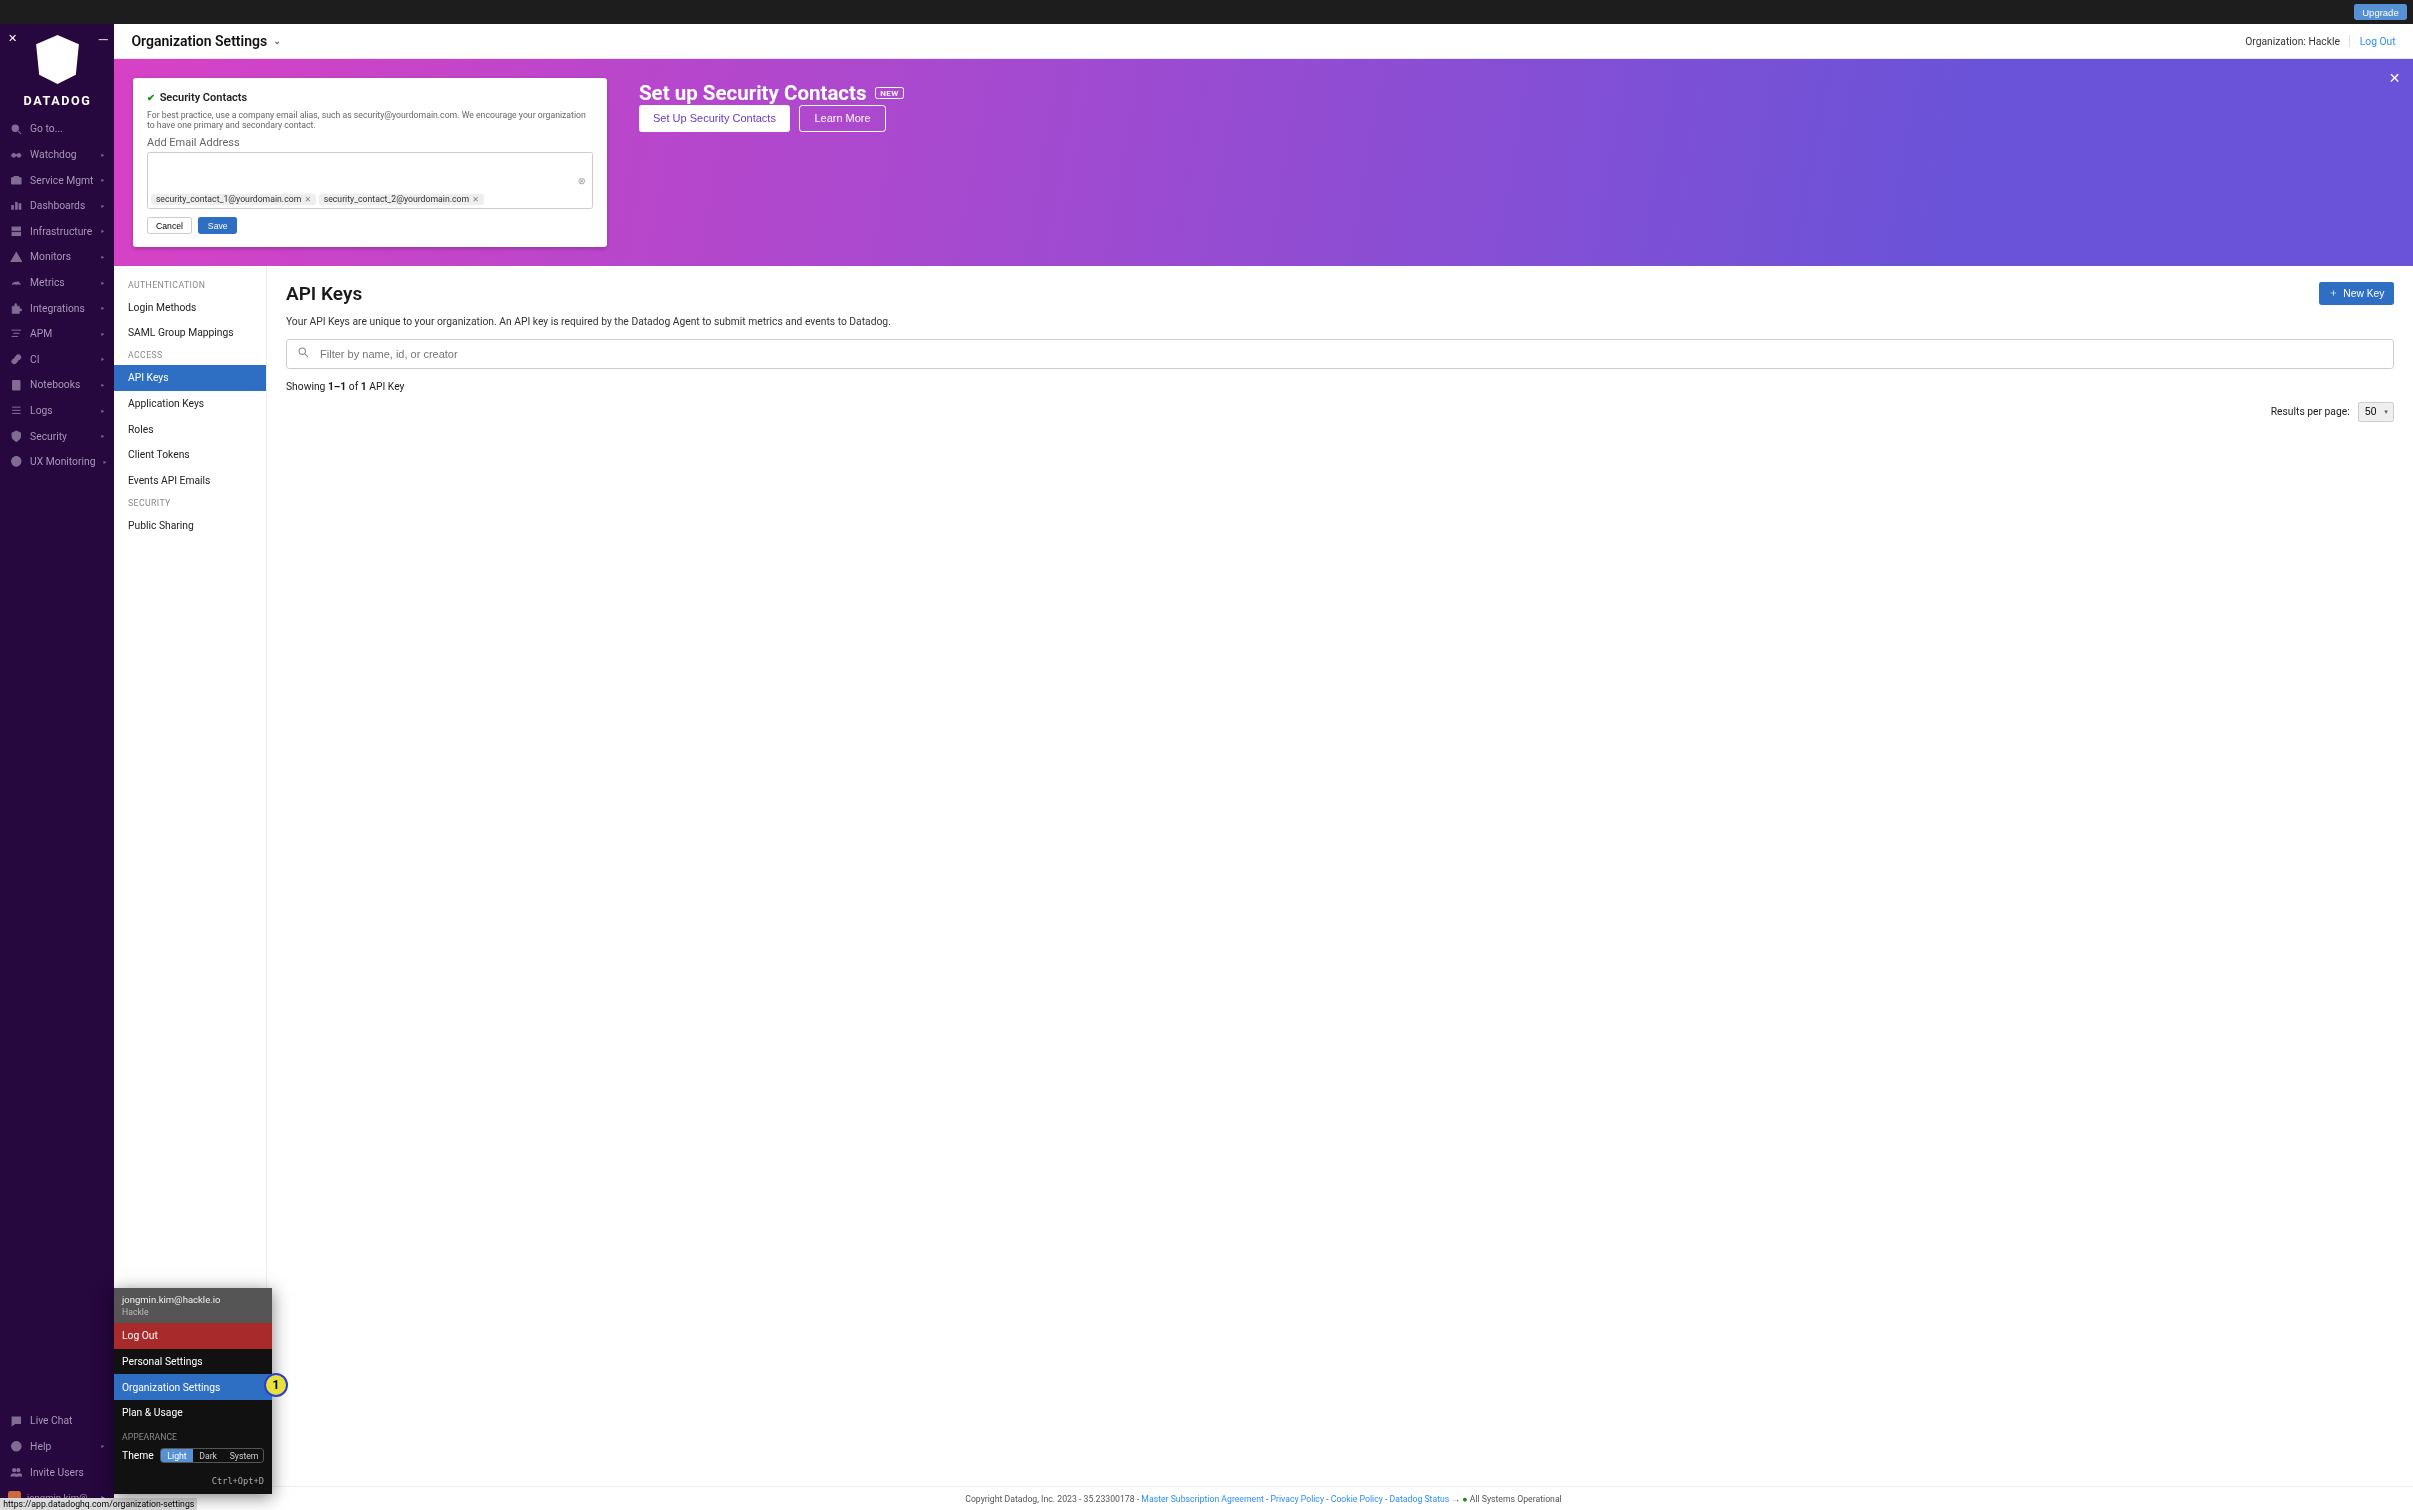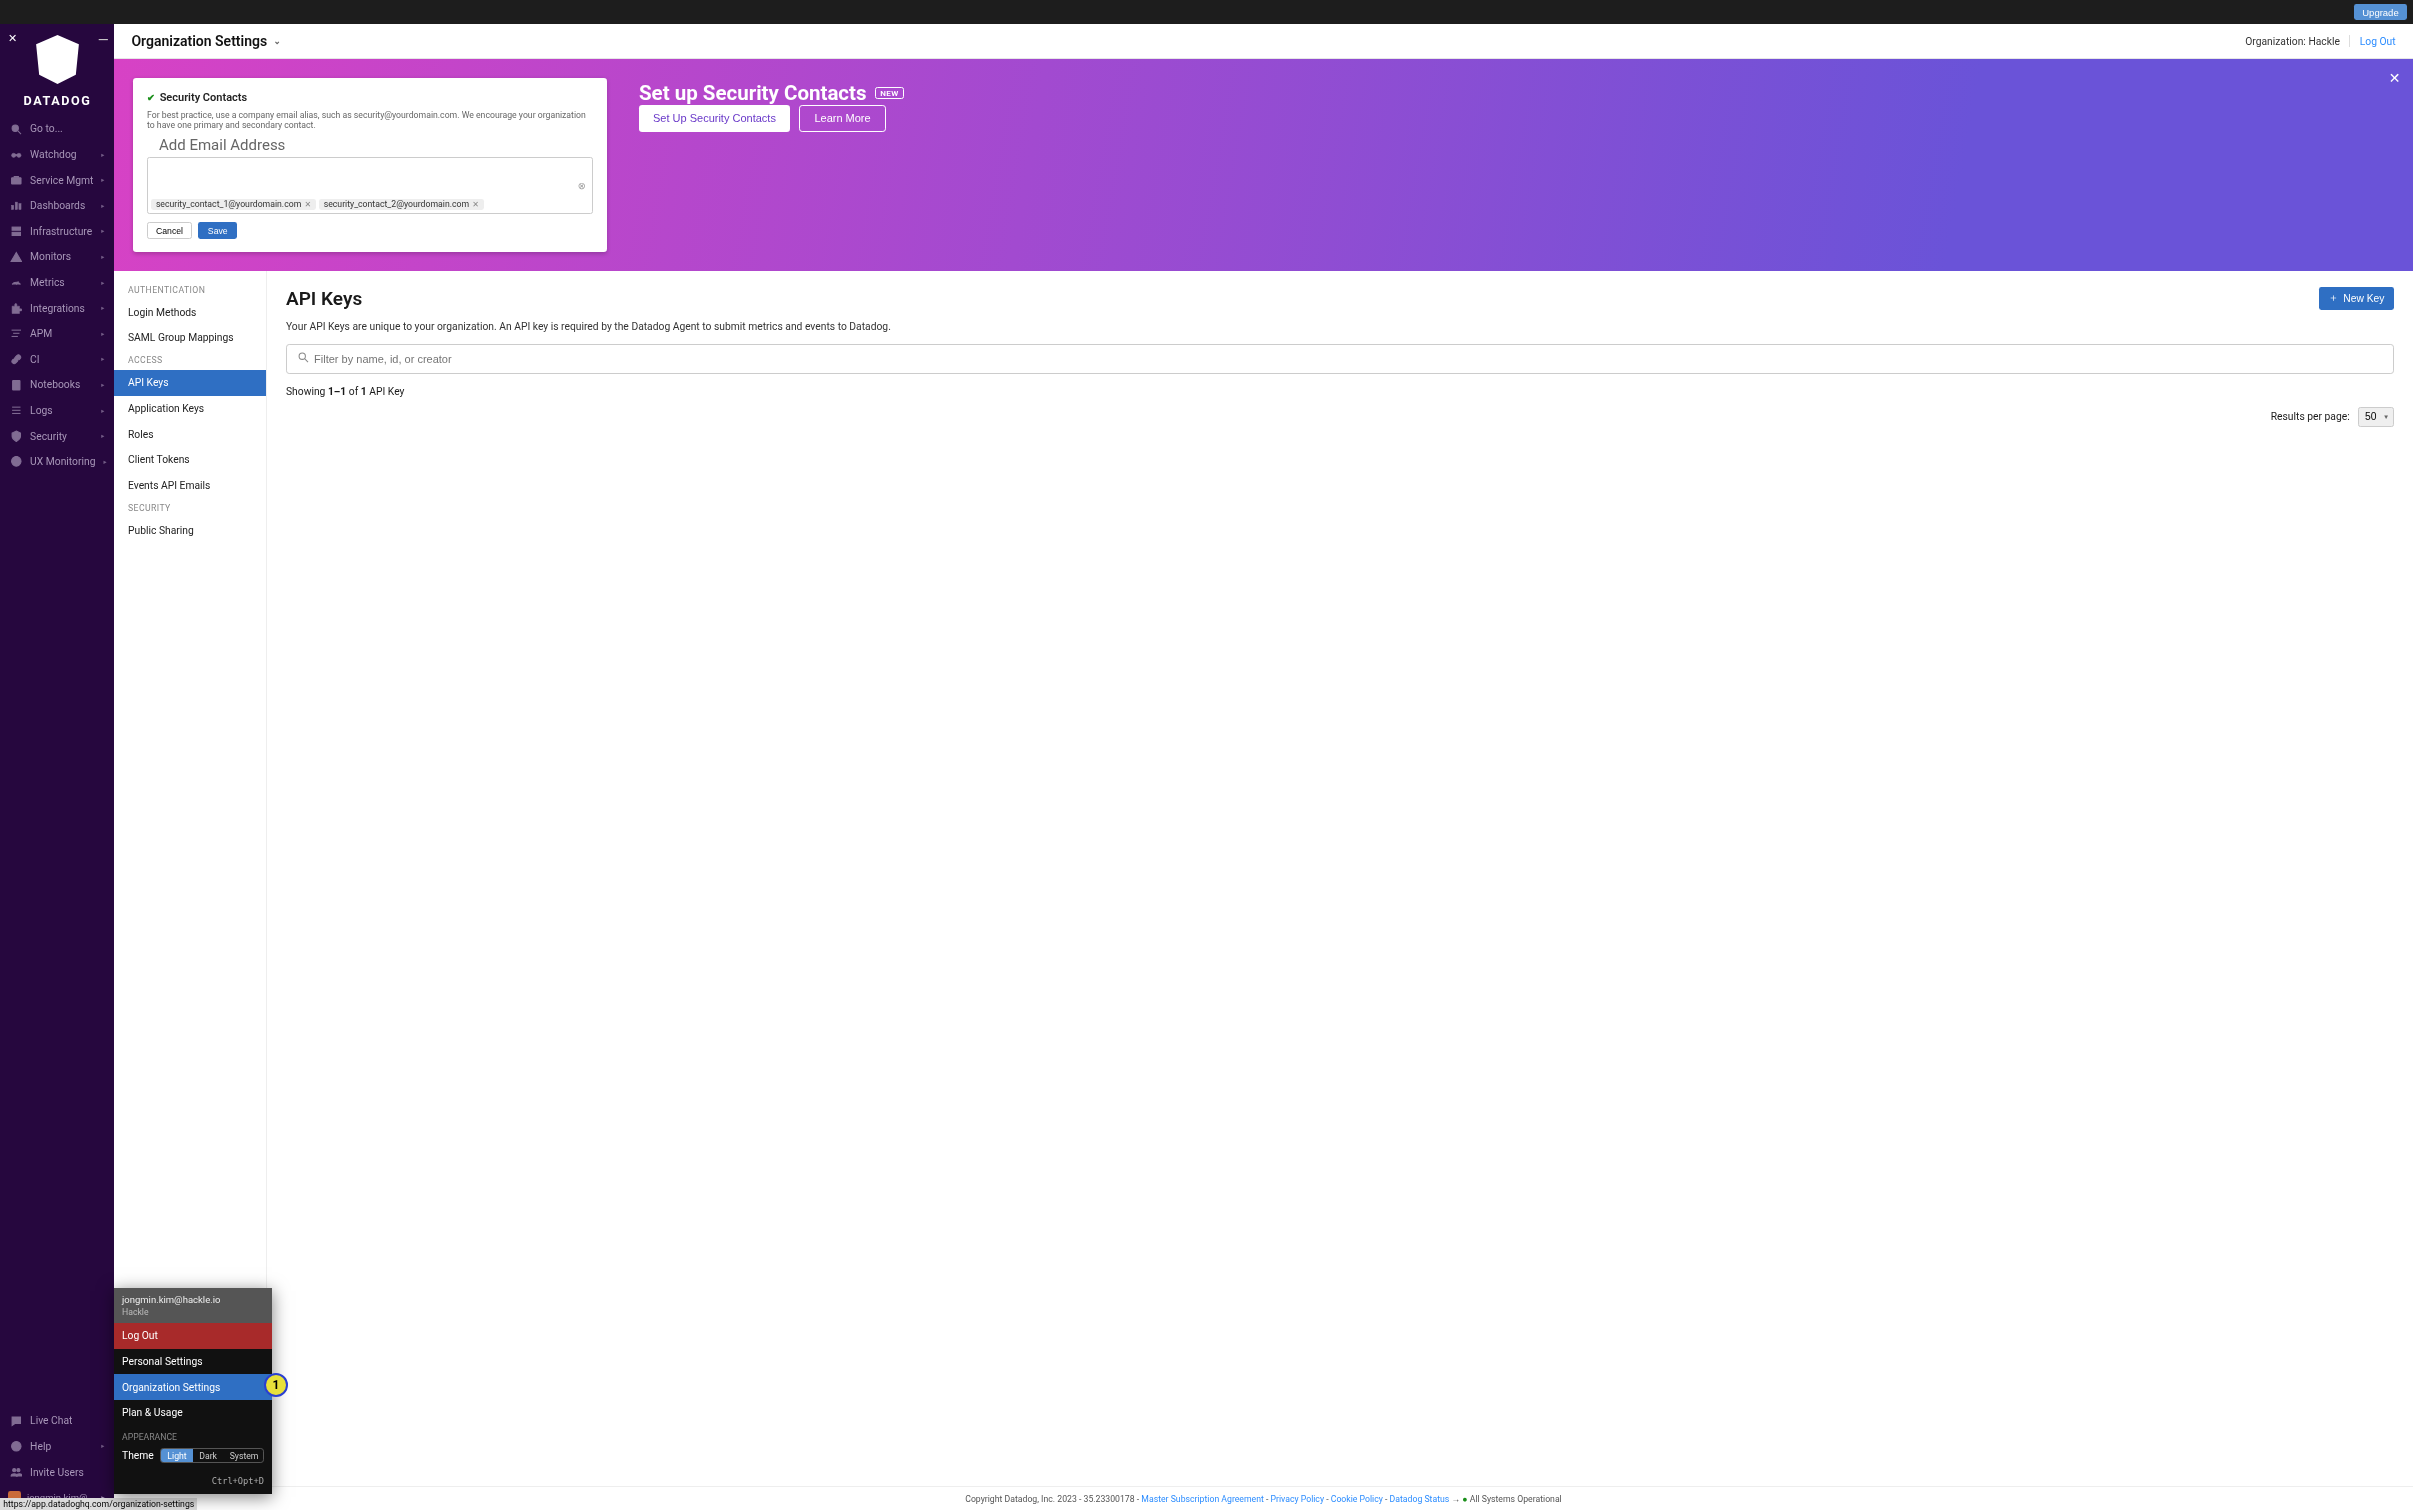--- a/index.html
+++ b/index.html
@@ -59,21 +59,21 @@
 .divider-v { width: 0.8px; height: 12.6px; background: #ddd; margin: 0 9.5px; }
 .logout-link { color: #2b8cff; font-size: 10.3px; cursor: pointer; }
 
 
 .banner { position: relative; background: linear-gradient(100deg, #d742c5 0%, #a24ad0 40%, #6a53d8 80%); padding: 19px; display: flex; gap: 32px; align-items: flex-start; color: #fff; }
 .banner-close { position: absolute; top: 11px; right: 12.6px; color: #fff; font-size: 14px; cursor: pointer; }
 .banner-card { background: #fff; border-radius: 3.2px; padding: 12.6px 14px; width: 474px; color: #222; box-shadow: 0 1.6px 4.7px rgba(0,0,0,0.2); }
 .banner-card-title { display: flex; align-items: center; gap: 4.7px; font-size: 11px; font-weight: 600; margin-bottom: 6.3px; }
 .check-ic { color: #1a8f1a; font-size: 9.5px; }
 .banner-card-hint { font-size: 8.7px; color: #666; margin-bottom: 6.3px; }
-.banner-card-label { font-size: 15px; color: #666; margin-bottom: 3.2px; margin-left: 12px; }
+.banner-card-label { font-size: 11px; color: #666; margin-bottom: 3.2px; }
 .chip-box { border: 0.8px solid #ccc; border-radius: 2.4px; padding: 3.2px; display: flex; flex-wrap: wrap; gap: 3.2px; align-items: center; }
 .chip { background: #eee; border-radius: 2.4px; padding: 0.8px 4.7px; font-size: 8.7px; color: #333; display: flex; align-items: center; gap: 3.2px; margin-top: 37px; }
 .chip .x { color: #888; font-size: 8px; cursor: pointer; }
 .chip-clear { margin-left: auto; color: #999; font-size: 9.5px; cursor: pointer; padding: 0 3.2px; }
 .banner-card-btns { display: flex; gap: 6.3px; margin-top: 8px; }
 .btn-cancel { background: #fff; border: 0.8px solid #ccc; border-radius: 2.4px; padding: 2.4px 8px; font-size: 8.7px; cursor: pointer; }
 .btn-save { background: #2f6fc3; color: #fff; border: none; border-radius: 2.4px; padding: 2.4px 9.5px; font-size: 8.7px; cursor: pointer; }
 .banner-right { flex: 1; padding-top: 3.2px; }
 .banner-right h2 { font-size: 20.5px; font-weight: 700; display: flex; align-items: center; gap: 8px; }
 .newbadge { border: 0.8px solid #fff; border-radius: 2.4px; padding: 0.8px 4.7px; font-size: 8px; font-weight: 600; letter-spacing: 0.4px; }
@@ -88,21 +88,21 @@
 .settings-body { flex: 1; display: flex; overflow: hidden; }
 .settings-nav { width: 153px; border-right: 0.8px solid #eee; padding: 9.5px 0; overflow-y: auto; position: relative; }
 .settings-section { padding: 4.7px 14px; color: #888; font-size: 8.7px; letter-spacing: 0.4px; }
 .settings-item { padding: 6.3px 14px; font-size: 10.3px; color: #222; cursor: pointer; }
 .settings-item.active { background: #2f6fc3; color: #fff; }
 .settings-main { flex: 1; padding: 16px 19px; overflow-y: auto; position: relative; }
 .sm-header { display: flex; align-items: center; margin-bottom: 9.5px; }
 .sm-title { font-size: 19px; font-weight: 600; }
 .btn-newkey { margin-left: auto; background: #2f6fc3; color: #fff; border: none; border-radius: 2.4px; padding: 4.7px 9.5px; font-size: 10.3px; display: flex; align-items: center; gap: 4.7px; cursor: pointer; }
 .sm-desc { font-size: 10.3px; color: #333; margin-bottom: 11px; }
-.filter-box { display: flex; align-items: center; gap: 5px; border: 0.8px solid #ccc; border-radius: 3.2px; padding: 6.3px 9.5px; margin-bottom: 11px; }
+.filter-box { display: flex; align-items: center; gap: 11px; border: 0.8px solid #ccc; border-radius: 3.2px; padding: 6.3px 9.5px; margin-bottom: 11px; }
 .filter-box input { border: none; outline: none; font-size: 11px; flex: 1; }
 .search-ic { color: #888; }
 .showing { font-size: 10.3px; margin-bottom: 4.7px; }
 .showing b { font-weight: 700; }
 table.keys { width: 100%; border-collapse: collapse; }
 table.keys th { text-align: left; font-size: 8.7px; font-weight: 600; color: #555; padding: 6.3px 8px; border-top: 0.8px solid #eee; border-bottom: 0.8px solid #eee; }
 table.keys td { padding: 6.3px 8px; font-size: 10.3px; border-bottom: 0.8px solid #eee; }
 .sort-ic { font-size: 9.5px; margin-right: 3.2px; }
 .pager { display: flex; justify-content: flex-end; align-items: center; gap: 8px; margin-top: 9.5px; font-size: 10.3px; }
 .pager select { border: 0.8px solid #ccc; border-radius: 2.4px; padding: 3.2px 16px 3.2px 6.3px; font-size: 10.3px; appearance: none; }

